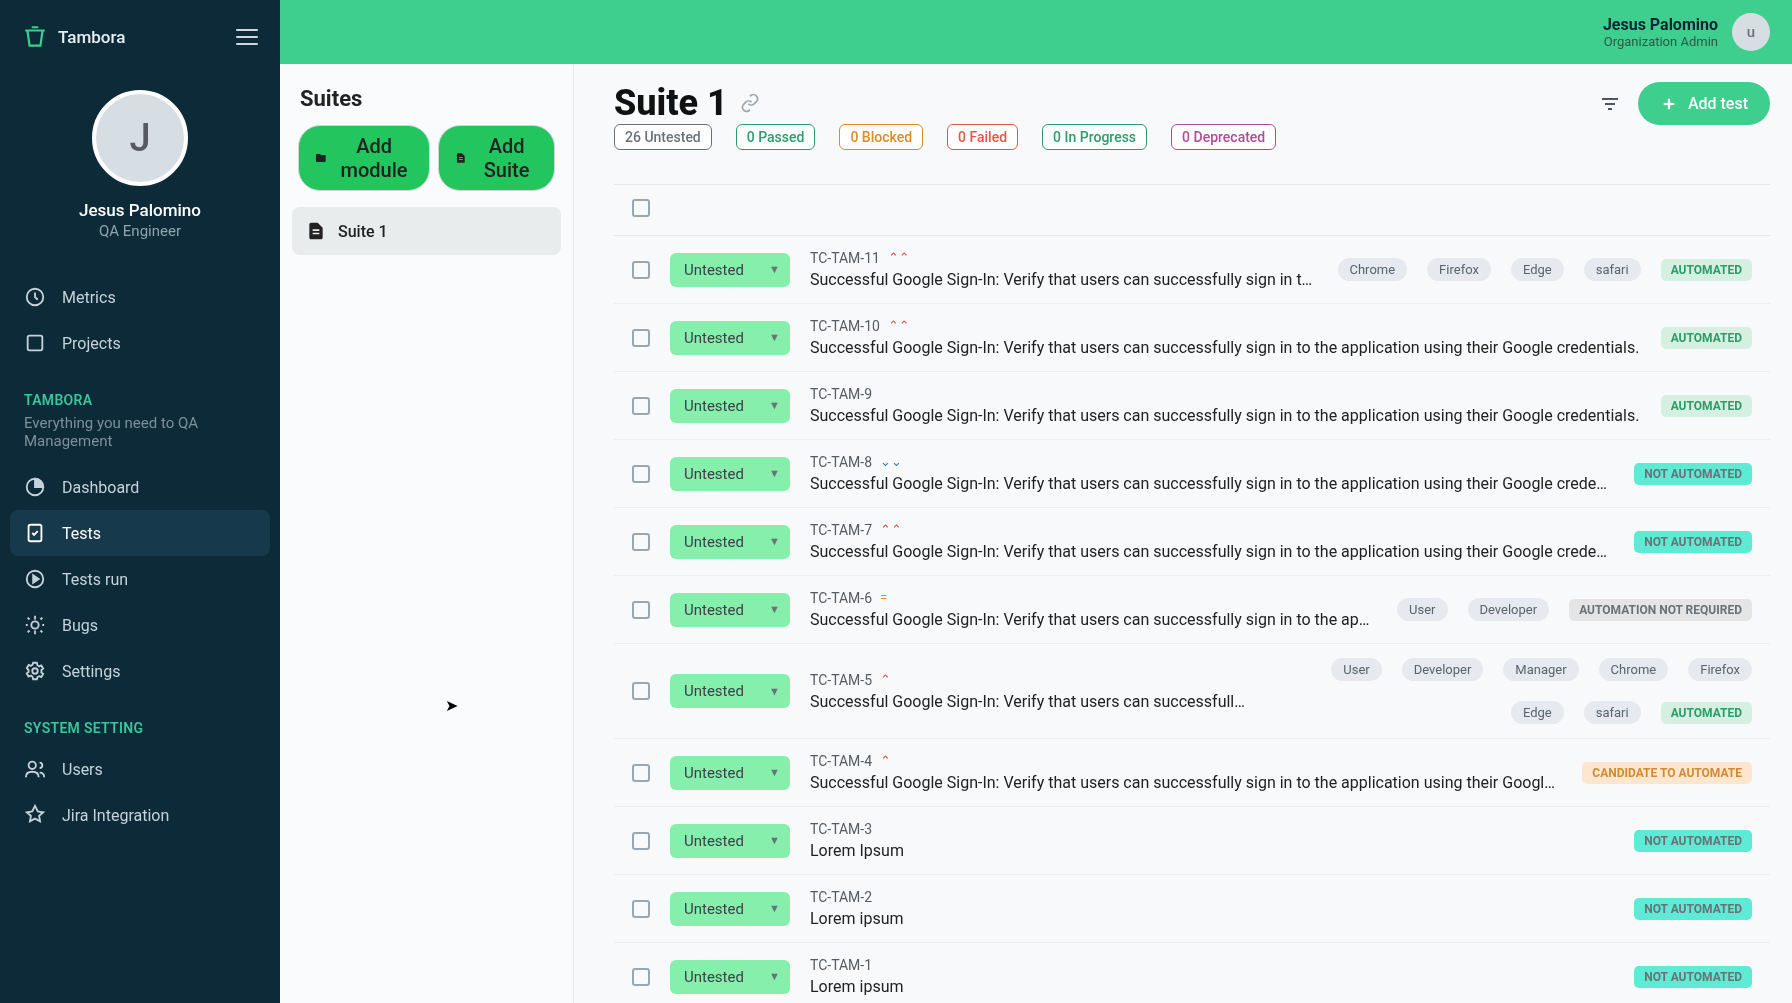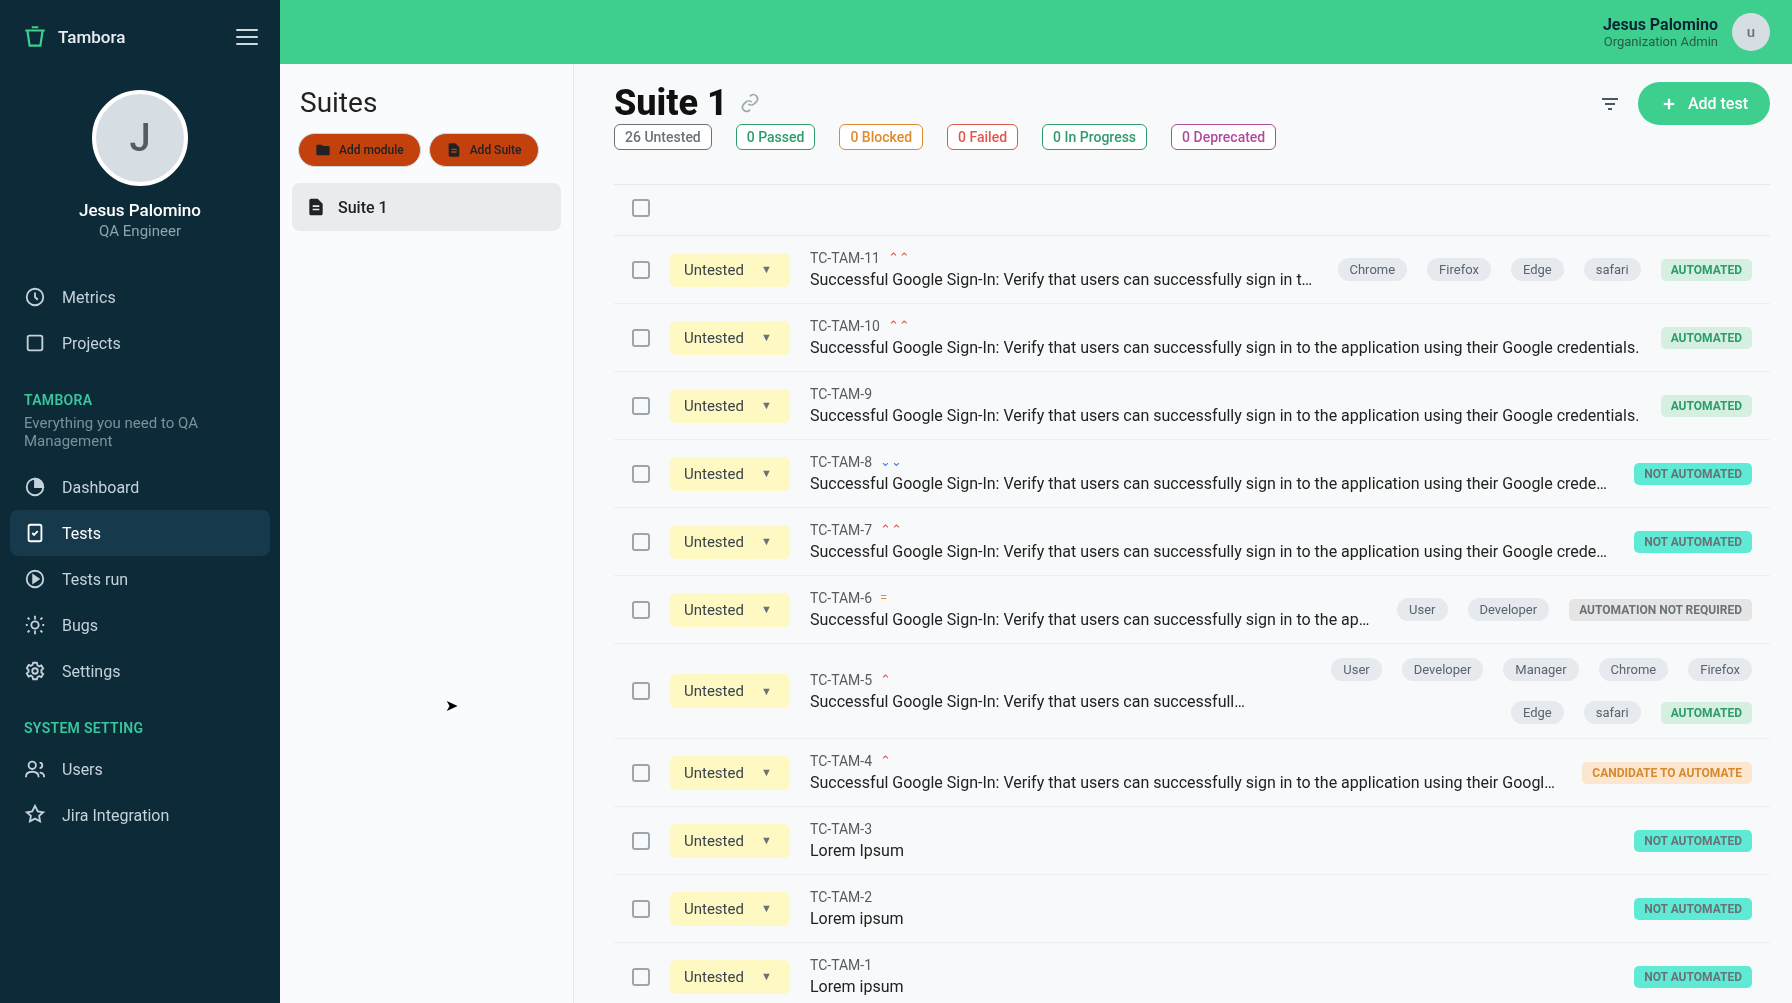--- a/index.html
+++ b/index.html
@@ -33,23 +33,23 @@
 .topbar { height: 64px; background: #3ecf8e; display: flex; align-items: center; justify-content: flex-end; padding: 0 22px; gap: 14px; }
 .topbar-user { text-align: right; line-height: 1.2; }
 .topbar-user .n { font-weight: 700; font-size: 16px; color: #0b2533; }
 .topbar-user .r { font-size: 13px; color: #2b5a47; }
 .topbar-avatar { width: 38px; height: 38px; border-radius: 50%; background: #d7dee3; display: flex; align-items: center; justify-content: center; font-size: 15px; color: #6a7278; font-weight: 500; }
 
 .content { flex: 1; display: flex; min-height: 0; }
 
 
 .suites-panel { width: 294px; padding: 18px 12px; border-right: 1px solid #e3e7ea; background: #fafbfc; flex-shrink: 0; }
-.suites-title { font-size: 28px; font-weight: 400; color: #222; margin: 4px 8px 14px; }
+.suites-title { font-size: 22px; font-weight: 700; color: #222; margin: 4px 8px 14px; }
 .suites-actions { display: flex; gap: 8px; padding: 0 6px 16px; }
-.pill-btn { display: flex; align-items: center; gap: 8px; border: 1px solid #cfd6db; background: #c2410c; color: #222; border-radius: 22px; padding: 8px 16px; font-size: 12px; font-weight: 500; cursor: pointer; }
+.pill-btn { display: flex; align-items: center; gap: 8px; border: 1px solid #cfd6db; background: #22c55e; color: #222; border-radius: 22px; padding: 8px 16px; font-size: 20px; font-weight: 500; cursor: pointer; }
 .pill-btn svg { width: 16px; height: 16px; }
 .suite-item { display: flex; align-items: center; gap: 12px; padding: 14px 14px; border-radius: 8px; background: #e9eced; cursor: pointer; font-size: 16px; font-weight: 500; color: #222; }
 .suite-item svg { width: 20px; height: 20px; }
 
 
 .detail { flex: 1; padding: 18px 22px 0 40px; min-width: 0; display: flex; flex-direction: column; }
 .detail-head { display: flex; align-items: flex-start; justify-content: space-between; margin-bottom: 10px; }
 .detail-title-wrap { display: flex; align-items: center; gap: 12px; }
 .detail-title { font-size: 36px; font-weight: 800; color: #111; }
 .link-ico { color: #9aa7b0; }
@@ -57,21 +57,21 @@
 .filter-ico { color: #4b5660; cursor: pointer; }
 .add-test-btn { display: flex; align-items: center; gap: 10px; background: #3ecf8e; color: #fff; border: none; border-radius: 26px; padding: 12px 22px; font-size: 16px; font-weight: 500; cursor: pointer; }
 
 .status-chips { display: flex; gap: 24px; margin-bottom: 24px; flex-wrap: wrap; justify-content: center; }
 .chip { border: 1px solid; border-radius: 6px; padding: 4px 10px; font-size: 14px; font-weight: 500; background: #fff; }
 
 .table-head { padding: 14px 18px; border-top: 1px solid #e5e9ec; border-bottom: 1px solid #e5e9ec; }
 .cb { width: 18px; height: 18px; border: 2px solid #9aa7b0; border-radius: 3px; cursor: pointer; display: inline-block; }
 .rows { flex: 1; overflow-y: auto; }
 .row { display: flex; align-items: center; gap: 20px; padding: 14px 18px; border-bottom: 1px solid #eceff1; min-height: 62px; }
-.status-dd { background: #fef9c3; border-radius: 6px; padding: 8px 18px 8px 14px; font-size: 15px; color: #3a434b; display: flex; align-items: center; gap: 12px; cursor: pointer; min-width: 120px; justify-content: space-between; }
+.status-dd { background: #86efac; border-radius: 6px; padding: 8px 10px 8px 14px; font-size: 15px; color: #3a434b; display: flex; align-items: center; gap: 12px; cursor: pointer; min-width: 120px; justify-content: space-between; }
 .status-dd .caret { font-size: 11px; color: #6a7278; }
 .row-main { flex: 1; min-width: 0; }
 .row-id { display: flex; align-items: flex-start; gap: 8px; font-size: 14px; font-weight: 400; color: #555b61; margin-bottom: 4px; }
 .row-id .pri { font-size: 13px; }
 .row-title { font-size: 16px; color: #222; white-space: nowrap; overflow: hidden; text-overflow: ellipsis; }
 .row-right { display: flex; align-items: center; gap: 20px; flex-wrap: wrap; justify-content: flex-end; max-width: 480px; }
 .tag { background: #e6eaee; color: #5a646c; border-radius: 14px; padding: 4px 12px; font-size: 13px; white-space: nowrap; }
 .badge { border-radius: 5px; padding: 4px 10px; font-size: 12px; font-weight: 700; white-space: nowrap; }
 .b-auto { background: #d5f0e0; color: #2d9c6a; }
 .b-noauto { background: #5eead4; color: #6a7278; }

